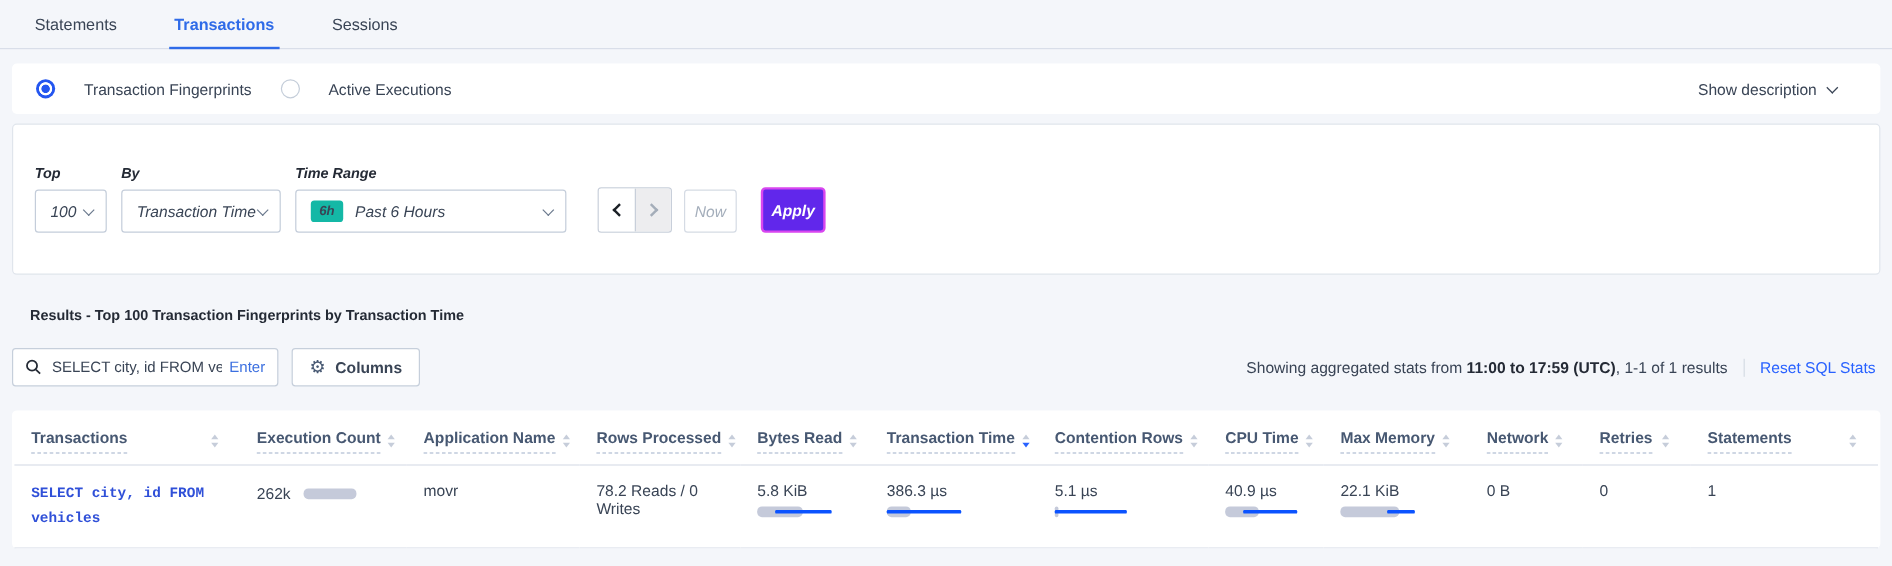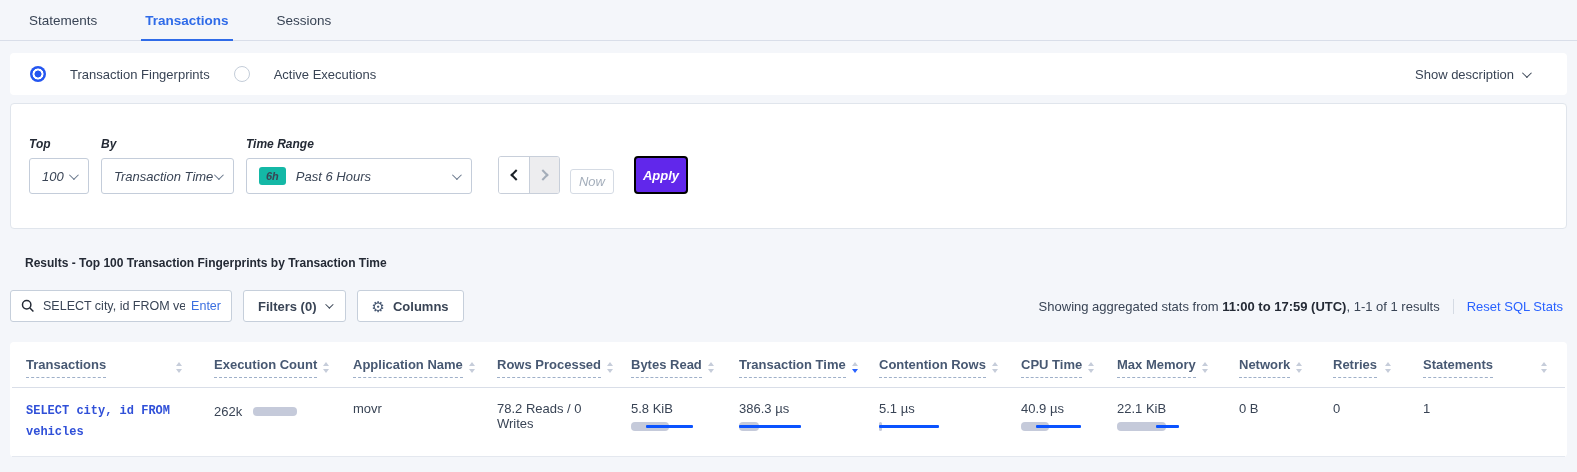--- a/index.html
+++ b/index.html
@@ -47,23 +47,23 @@
   .range-badge { background:#14b8a6; color:#394455; font-size:11px; font-weight:700;
                  border-radius:3px; padding:3px 7px; margin-right:10px; }
   .arrow-group { display:flex; margin-left:14px; border:1px solid #c8cfda; border-radius:3px; overflow:hidden; }
   .arrow-btn { width:30px; height:36px; display:flex; align-items:center; justify-content:center;
                background:#fff; cursor:pointer; }
   .arrow-btn.disabled { background:#ededef; cursor:default; }
   .chev-left { width:8px; height:8px; border-left:2.4px solid #1b2026; border-bottom:2.4px solid #1b2026;
                transform:rotate(45deg); margin-left:3px; }
   .chev-right { width:8px; height:8px; border-left:2.4px solid #a4adb9; border-bottom:2.4px solid #a4adb9;
                 transform:rotate(225deg); margin-right:3px; border-left-color:#a4adb9; }
-  .now-btn { margin-left:10px; width:44px; height:25px; border:1px solid #d5dbe4; border-radius:3px;
+  .now-btn { margin-left:10px; width:44px; height:36px; border:1px solid #d5dbe4; border-radius:3px;
              background:#fff; color:#a4aebb; display:flex; align-items:center; justify-content:center; cursor:pointer; }
-  .apply-btn { margin-left:20px; width:54px; height:38px; background:#6127eb; border:2px solid #000000;
+  .apply-btn { margin-left:20px; width:54px; height:38px; background:#6127eb; border:2px solid #d946ef;
                border-radius:4px; color:#fff; font-weight:700; font-size:13px;
                display:flex; align-items:center; justify-content:center; cursor:pointer; }
 
   
   .results-heading { margin:27px 0 0 25px; font-size:12px; font-weight:700; color:#242a35; }
 
   .toolbar { display:flex; align-items:center; margin:20px 10px 0; height:32px; }
   .searchbox { width:222px; height:32px; background:#fff; border:1px solid #c6cfdb; border-radius:3px;
                display:flex; align-items:center; padding:0 10px; }
   .searchbox input { border:none; outline:none; flex:1; min-width:0; font-size:12.5px; color:#394455;
@@ -171,24 +171,20 @@
 <div class="toolbar">
   <div class="searchbox">
     <svg width="14" height="14" viewBox="0 0 16 16" style="margin-right:8px;flex:0 0 auto;">
       <circle cx="6.5" cy="6.5" r="4.8" fill="none" stroke="#242a35" stroke-width="1.7"></circle>
       <line x1="10.2" y1="10.2" x2="14.2" y2="14.2" stroke="#242a35" stroke-width="1.7"></line>
     </svg>
     <input type="text" value="SELECT city, id FROM vehicles W" style="">
     <span class="enter-label">Enter</span>
   </div>
   <div class="toolbtn">
-    <span>Filters (0)</span>
-    <span class="chev dark" style="width:6px;height:6px;"></span>
-  </div>
-  <div class="toolbtn">
     <span class="gear">⚙</span>
     <span>Columns</span>
   </div>
   <div class="stats-area">
     <span class="stats-text"><span>Showing aggregated stats from </span><b>11:00 to 17:59 (UTC)</b><span>, 1-1 of 1 results</span></span>
     <span class="reset-link">Reset SQL Stats</span>
   </div>
 </div>
 
 <div class="card table-card">

